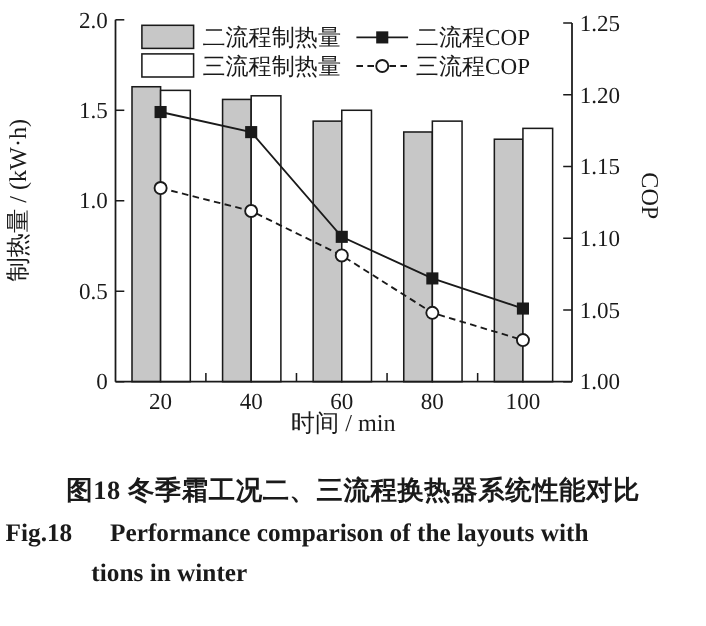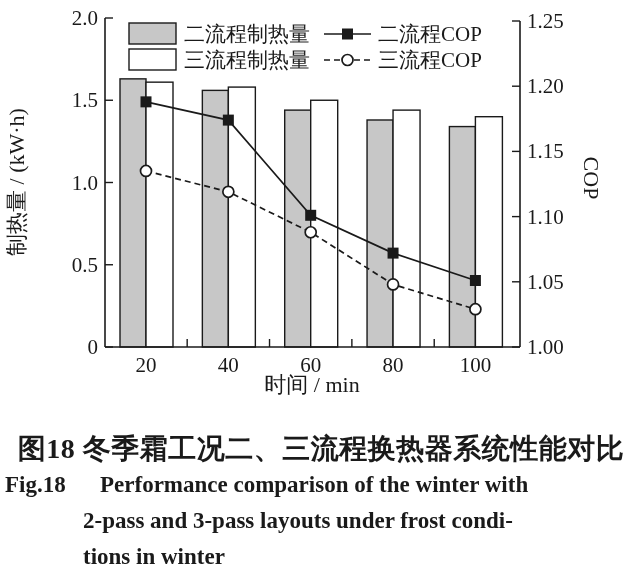--- a/index.html
+++ b/index.html
@@ -1,21 +1,21 @@
 <!DOCTYPE html>
 <html><head>
 <meta charset="utf-8">
 <style>
   html,body{margin:0;padding:0;background:#ffffff;}
   body{width:642px;height:569px;position:relative;overflow:hidden;
        font-family:"Liberation Serif","DejaVu Serif",serif;color:#1a1a1a;}
   figure{margin:0;width:642px;height:434px;position:relative;border-radius:31px;}
   #chart-svg{position:absolute;left:0;top:0;}
   .cap-zh{position:absolute;top:430px;left:0;width:642px;text-align:center;
-          font-weight:bold;font-size:28px;letter-spacing:.5px;}
+          font-weight:bold;font-size:24px;letter-spacing:.5px;}
   .cap-en{position:absolute;top:467px;left:5px;width:630px;font-weight:bold;
           font-size:23px;line-height:36px;}
   .cap-en-label{position:absolute;left:0;top:0;text-align:center;}
   .cap-en-lines{margin-left:78px;}
   .cap-en-lines div:first-child{margin-left:17px;}
 </style>
 </head>
 <body>
 
 <figure>
@@ -87,18 +87,17 @@
       <rect x="342" y="28.5" width="11" height="11" fill="#1a1a1a"></rect>
       <line x1="324" y1="60" x2="371" y2="60" stroke="#1a1a1a" stroke-width="1.7" stroke-dasharray="6 4"></line>
       <circle cx="347.5" cy="60" r="5.5" fill="#ffffff" stroke="#1a1a1a" stroke-width="1.7"></circle>
       <text x="378" y="41" text-anchor="start" font-size="21" fill="#1a1a1a" font-family="&quot;Liberation Serif&quot;,&quot;DejaVu Serif&quot;,serif">二流程COP</text>
       <text x="378" y="67" text-anchor="start" font-size="21" fill="#1a1a1a" font-family="&quot;Liberation Serif&quot;,&quot;DejaVu Serif&quot;,serif">三流程COP</text>
     </svg>
   <div class="cap-zh">图18  冬季霜工况二、三流程换热器系统性能对比</div>
   <div class="cap-en">
     <span class="cap-en-label">Fig.18</span>
     <div class="cap-en-lines">
-      <div>Performance comparison of the winter with</div>
-      <div>2-pass and 3-pass layouts under frost condi-</div>
+      <div>Performance comparison of the layouts with</div>
       <div>tions in winter</div>
     </div>
   </div>
 </figure>
 
 </body></html>

